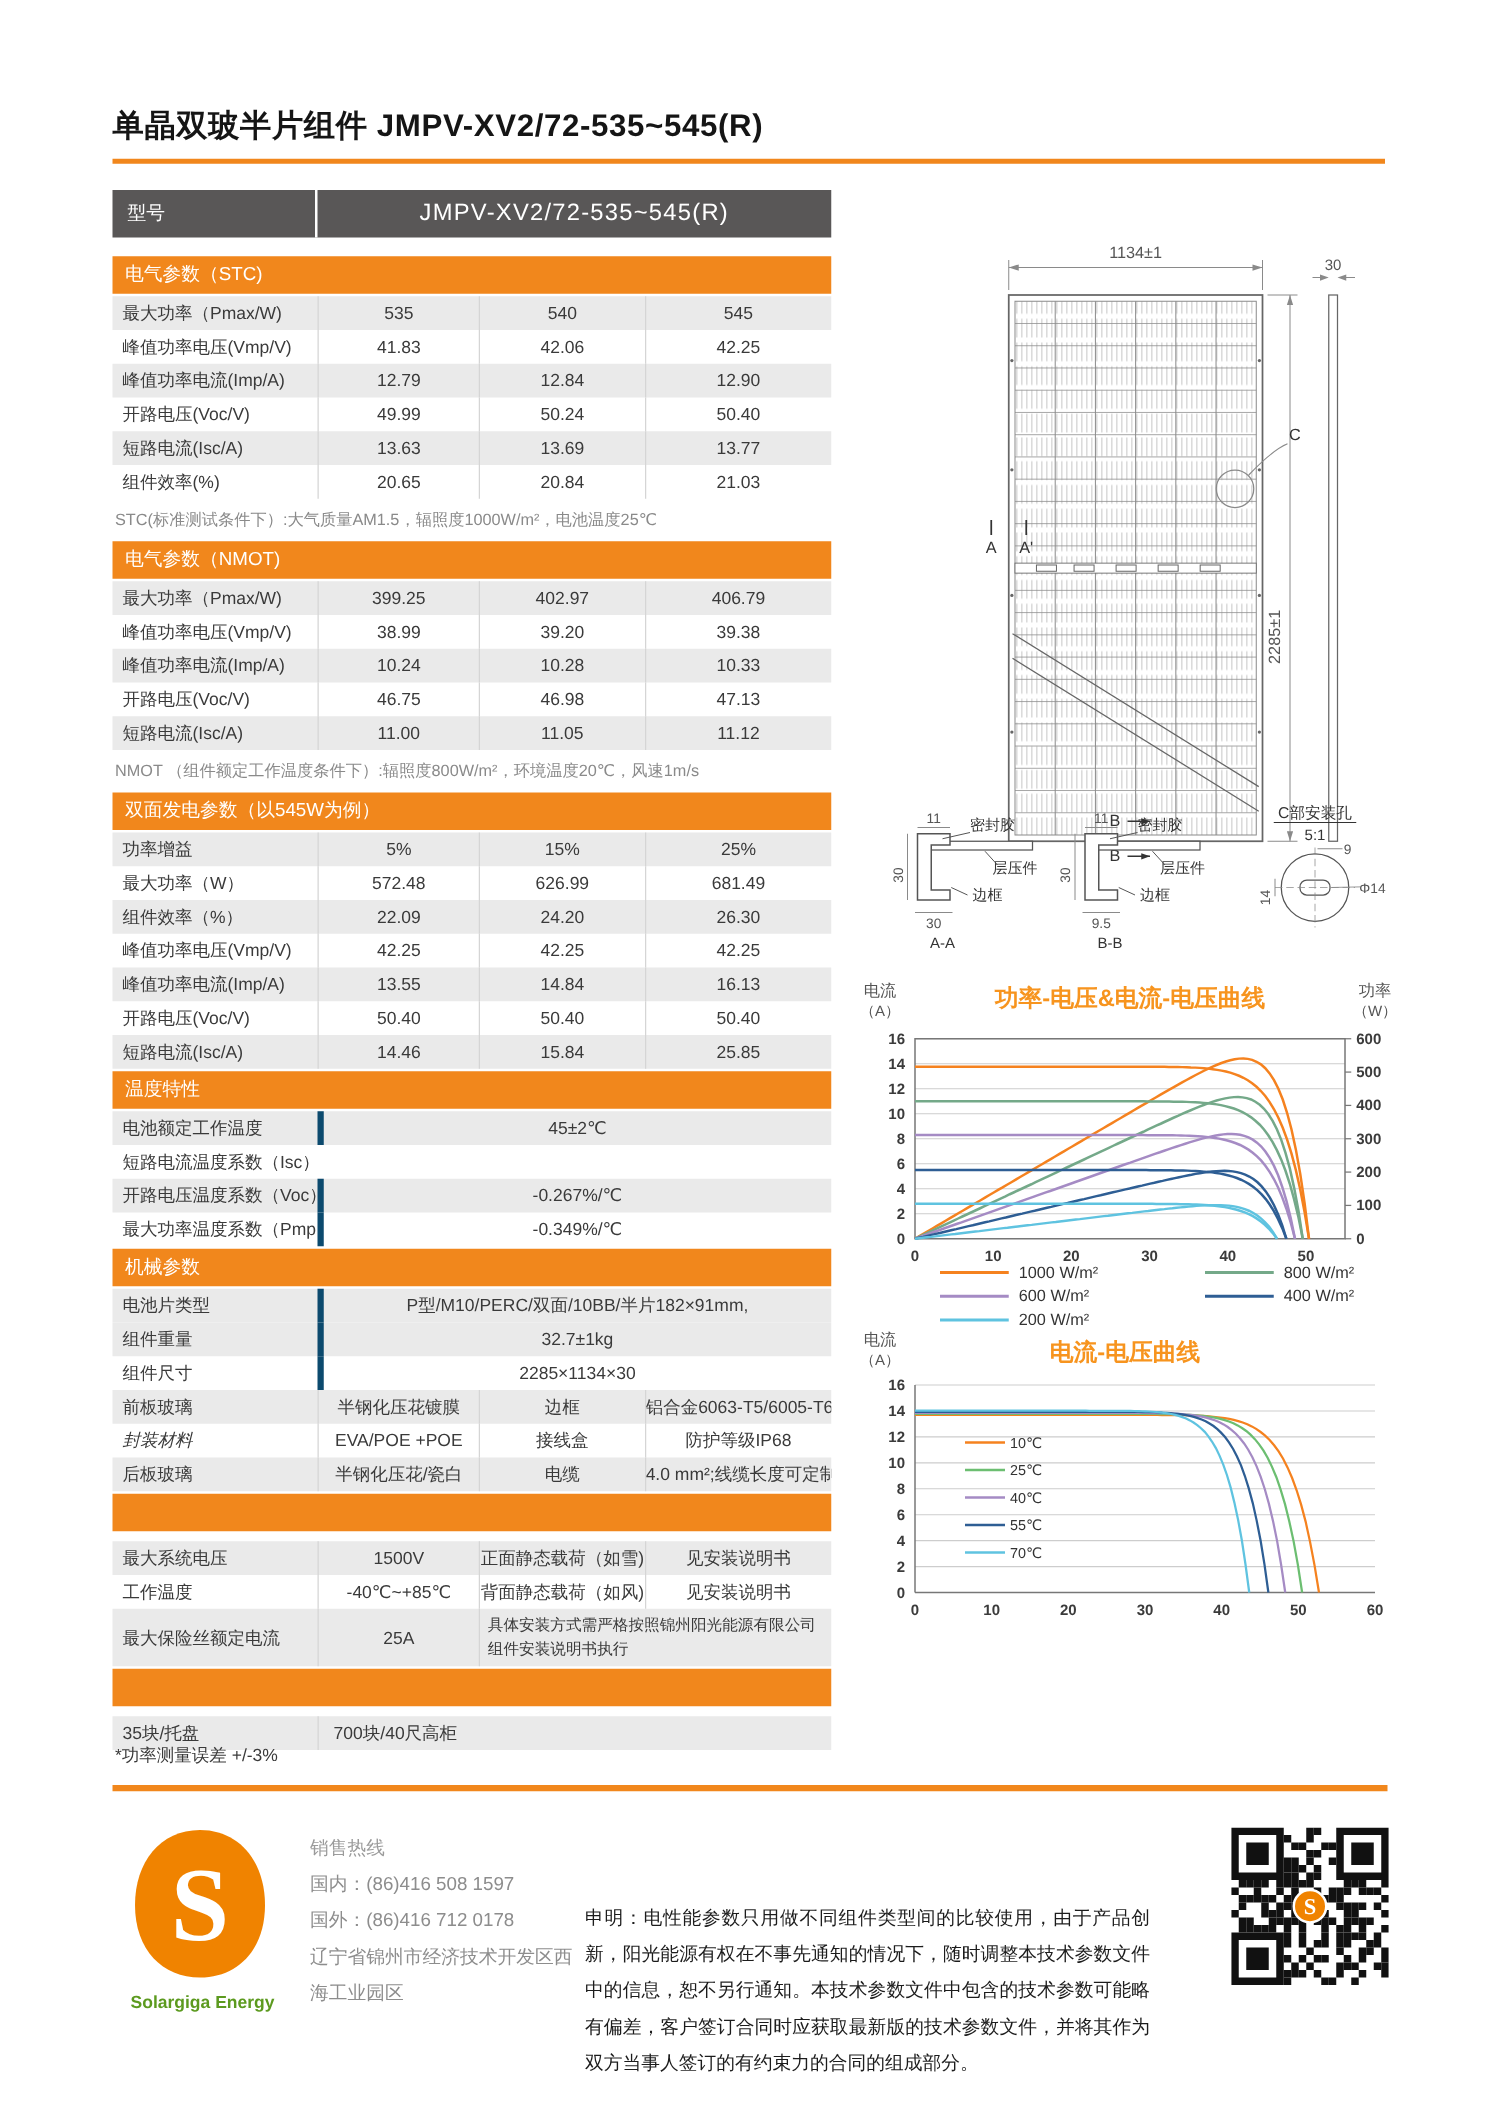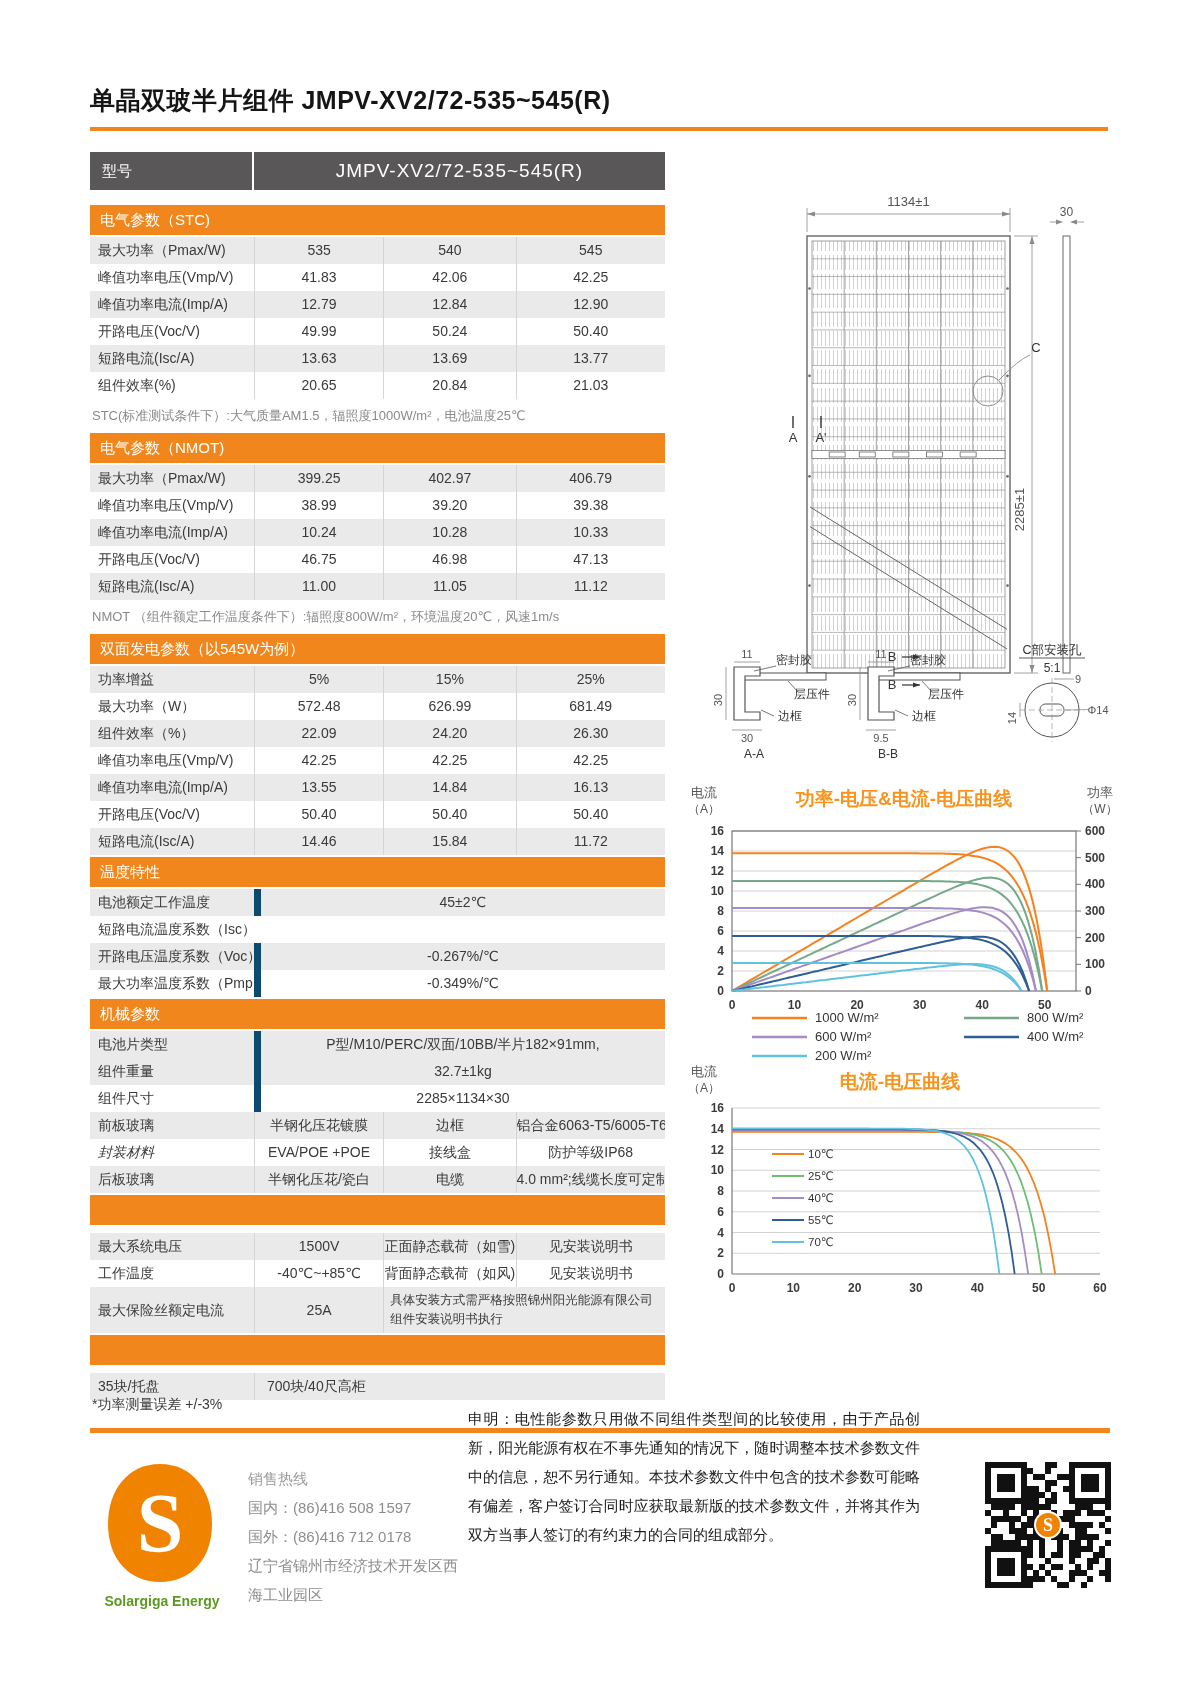--- a/index.html
+++ b/index.html
@@ -14,30 +14,30 @@
   .model-label{width:28.5%;box-sizing:border-box;color:#fff;font-size:15px;line-height:38px;padding-left:12px;border-right:2px solid #fff;}
   .model-value{flex:1;color:#fff;font-size:19px;line-height:38px;text-align:center;letter-spacing:1px;}
   .sec{margin-bottom:2px;}
   .sec-header{height:30px;line-height:30px;background:var(--orange);color:#fff;font-size:15px;padding-left:10px;margin-bottom:2px;}
   .row{display:flex;height:27px;line-height:27px;font-size:14px;color:#3a3a3a;}
   .row.shade{background:var(--rowgray);}
   .row>div{box-sizing:border-box;}
   .cell-label{width:28.5%;padding-left:8px;text-align:left;overflow:hidden;white-space:nowrap;}
   .cell{text-align:center;border-left:1px solid #d5d5d5;overflow:hidden;white-space:nowrap;}
   .c1{width:22.5%}.c2{width:23%}.c3{width:26%}
-  .cell-span{flex:1;text-align:center;border-left:7px solid #0c4a6e;}
+  .cell-span{flex:1;text-align:center;border-left:5px solid #0c4a6e;}
   .cell-wide{flex:1;text-align:left;padding-left:12px;border-left:1px solid #d5d5d5;}
   .row.note-row{height:46px;line-height:46px;}
   .cell-note{width:49%;border-left:1px solid #d5d5d5;font-size:12.5px;line-height:1.5;text-align:left;padding:4px 6px;display:flex;align-items:center;}
   .footnote{font-size:13px;color:#8a8a8a;padding:9px 2px 6px 2px;line-height:1.3;}
   .power-note{position:absolute;left:92px;top:1396px;font-size:14px;color:#3a3a3a;}
   .footer-rule{position:absolute;left:90px;top:1428px;width:1020px;height:5px;background:var(--orange);}
   .contact{position:absolute;left:248px;top:1464px;width:214px;font-size:15px;color:#8d8d8d;line-height:29px;}
   .contact .hotline{color:#9b9b9b;}
-  .disclaimer{position:absolute;left:468px;top:1404px;width:452px;font-size:15px;line-height:29px;color:#1c1c1c;text-align:justify;}
+  .disclaimer{position:absolute;left:468px;top:1520px;width:452px;font-size:15px;line-height:29px;color:#1c1c1c;text-align:justify;}
   svg{position:absolute;font-family:inherit;}
   #drawing{left:680px;top:158px;}
   #chart1{left:680px;top:775px;}
   #chart2{left:680px;top:1062px;}
   #logo{left:100px;top:1458px;}
   #qr{left:985px;top:1462px;}
 </style>
 </head>
 <body>
 
@@ -161,21 +161,21 @@
           <div class="row">
             <div class="cell-label">开路电压(Voc/V)</div>
             <div class="cell c1">50.40</div>
             <div class="cell c2">50.40</div>
             <div class="cell c3">50.40</div>
           </div>
           <div class="row shade">
             <div class="cell-label">短路电流(Isc/A)</div>
             <div class="cell c1">14.46</div>
             <div class="cell c2">15.84</div>
-            <div class="cell c3">11.72</div>
+            <div class="cell c3">25.85</div>
           </div>
         </div>
         <div class="sec">
           <div class="sec-header">温度特性</div>
           <div class="row shade">
             <div class="cell-label">电池额定工作温度</div>
             <div class="cell-span">45±2℃</div>
           </div>
           <div class="row">
             <div class="cell-label">短路电流温度系数（Isc）</div>

